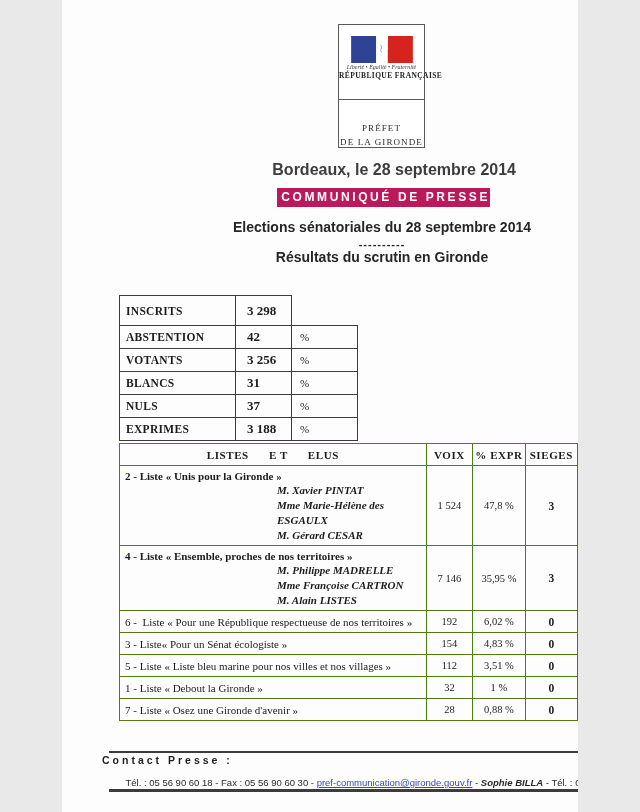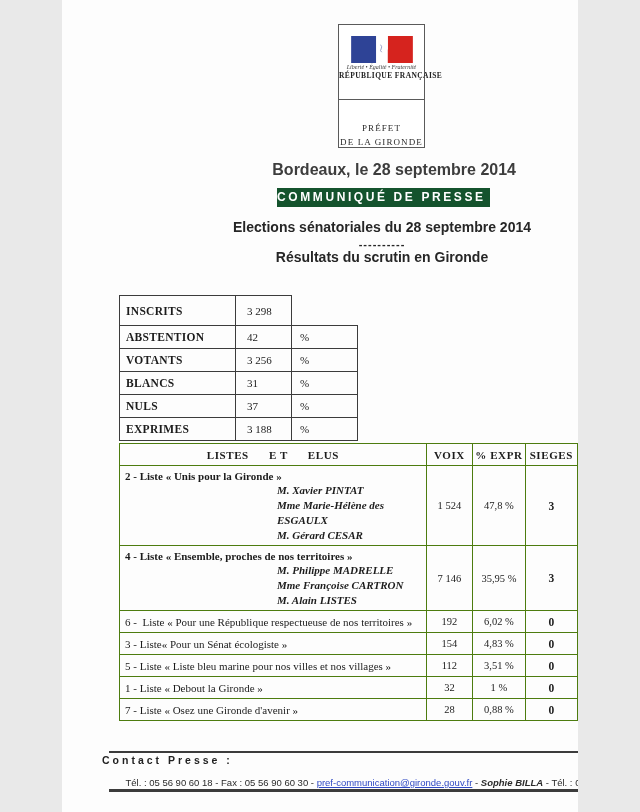--- a/index.html
+++ b/index.html
@@ -13,36 +13,36 @@
     border:1px solid #5a5a5a;background:#fff;box-sizing:border-box;}
   .logo-top{height:63px;border-bottom:1px solid #5a5a5a;text-align:center;padding-top:11px;box-sizing:content-box;}
   .flag{display:block;margin:0 auto;width:62px;height:27px;}
   .motto{font-family:"Liberation Serif",serif;font-style:italic;font-size:6px;color:#3a3a3a;margin-top:1px;white-space:nowrap;}
   .republic{font-family:"Liberation Serif",serif;font-weight:bold;font-size:7.5px;color:#222;
     letter-spacing:.4px;margin-top:1px;white-space:nowrap;}
   .logo-bottom{padding-top:21px;text-align:center;font-family:"Liberation Serif",serif;
     font-size:9px;letter-spacing:1.1px;line-height:14px;color:#2a2a2a;}
   
   .date-line{position:absolute;top:161px;right:62px;font-size:16px;font-weight:bold;color:#3d3d3d;}
-  .banner{position:absolute;left:215px;top:188px;width:213px;height:19px;background:#14532d;
-    color:#fff;text-align:left;line-height:19px;font-size:12px;font-weight:bold;letter-spacing:2.6px;white-space:nowrap;}
+  .banner{position:absolute;left:215px;top:188px;width:213px;height:19px;background:#be185d;
+    color:#fff;text-align:right;line-height:19px;font-size:12px;font-weight:bold;letter-spacing:2.6px;white-space:nowrap;}
   .subtitle1{position:absolute;top:219px;left:0;width:640px;text-align:center;
     font-size:14px;font-weight:bold;color:#262626;}
   .dashes{position:absolute;top:238px;left:0;width:640px;text-align:center;
     font-size:11px;font-weight:bold;letter-spacing:1px;color:#262626;}
   .subtitle2{position:absolute;top:249px;left:0;width:640px;text-align:center;
     font-size:14px;font-weight:bold;color:#262626;}
   
   table{border-collapse:collapse;}
   .summary{position:absolute;left:57px;top:295px;font-family:"Liberation Serif",serif;}
   .summary td{border:1px solid #3c3c3c;vertical-align:middle;box-sizing:border-box;}
   .summary tr{height:23px;}
   .summary tr:first-child{height:30px;margin-top:19px;}
   .s-label{padding-left:6px;font-weight:bold;font-size:11.5px;letter-spacing:.3px;}
-  .s-value{padding-left:11px;font-weight:normal;font-size:11px;}
+  .s-value{padding-left:11px;font-weight:bold;font-size:13px;}
   .s-pct{padding-left:8px;font-size:11px;}
   .no-border{border:none !important;}
   
   .results{position:absolute;left:57px;top:443px;font-family:"Liberation Serif",serif;table-layout:fixed;}
   .results th,.results td{border:1px solid #4d7c0f;box-sizing:border-box;}
   .results th{height:22px;font-size:11px;font-weight:bold;letter-spacing:.6px;text-align:center;vertical-align:middle;}
   .h-lists{white-space:pre;}
   .results td{vertical-align:middle;}
   .r-label-cell{padding:2px 4px 2px 5px;font-size:11px;line-height:14px;}
   .r-title{font-weight:bold;white-space:pre-wrap;}

